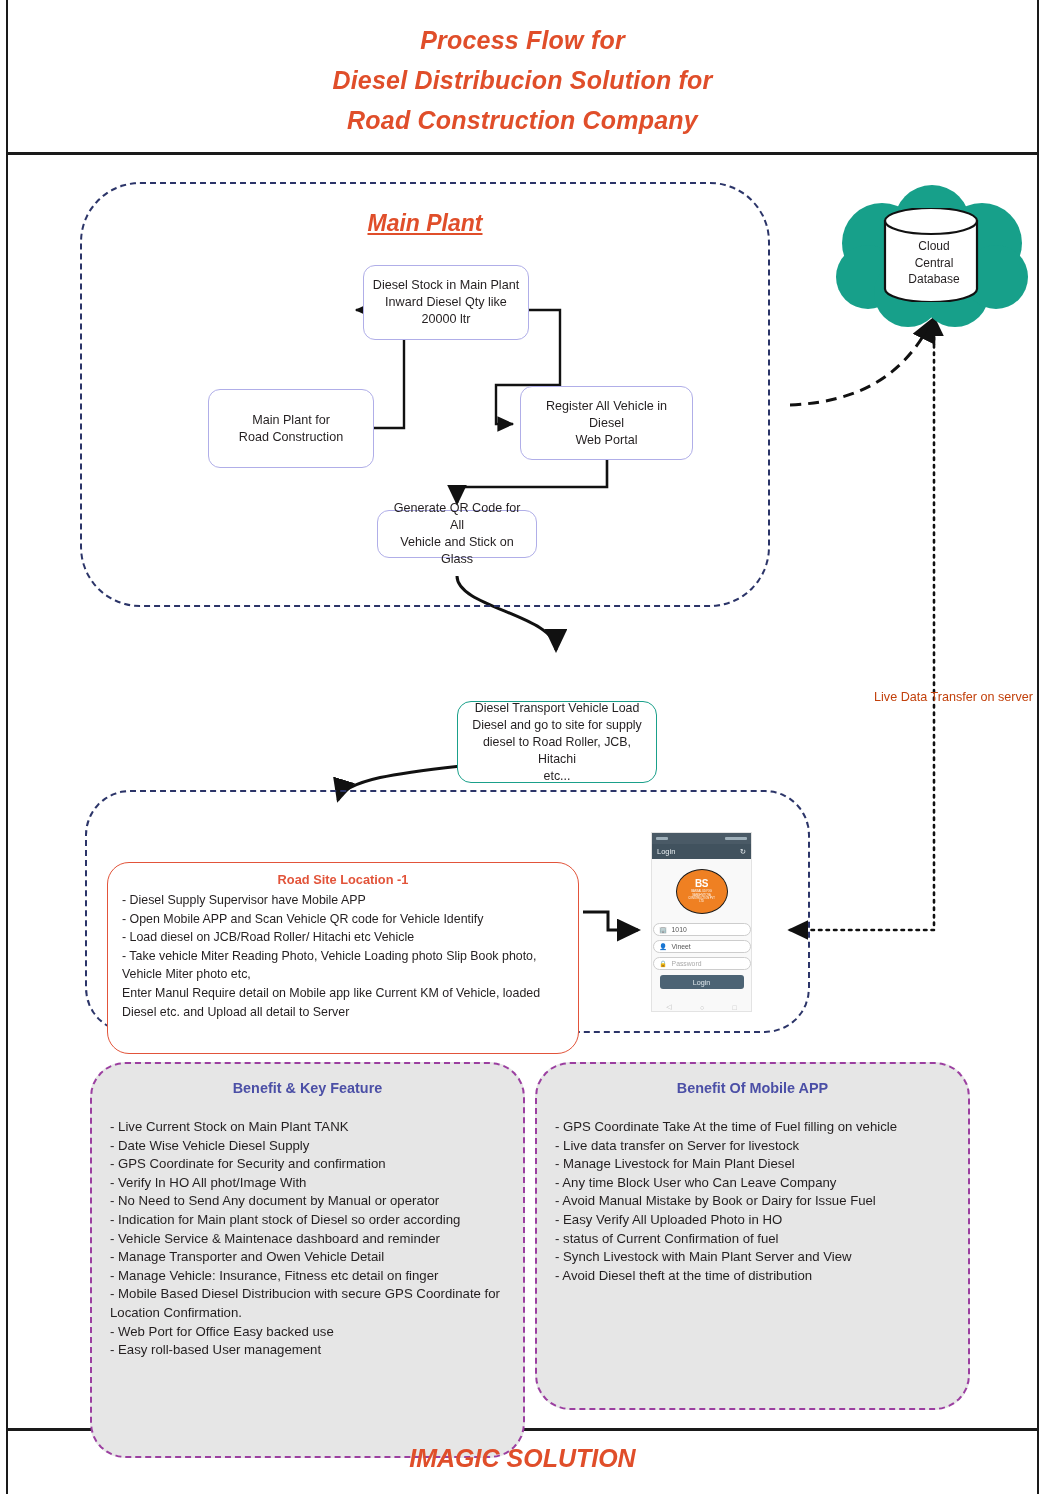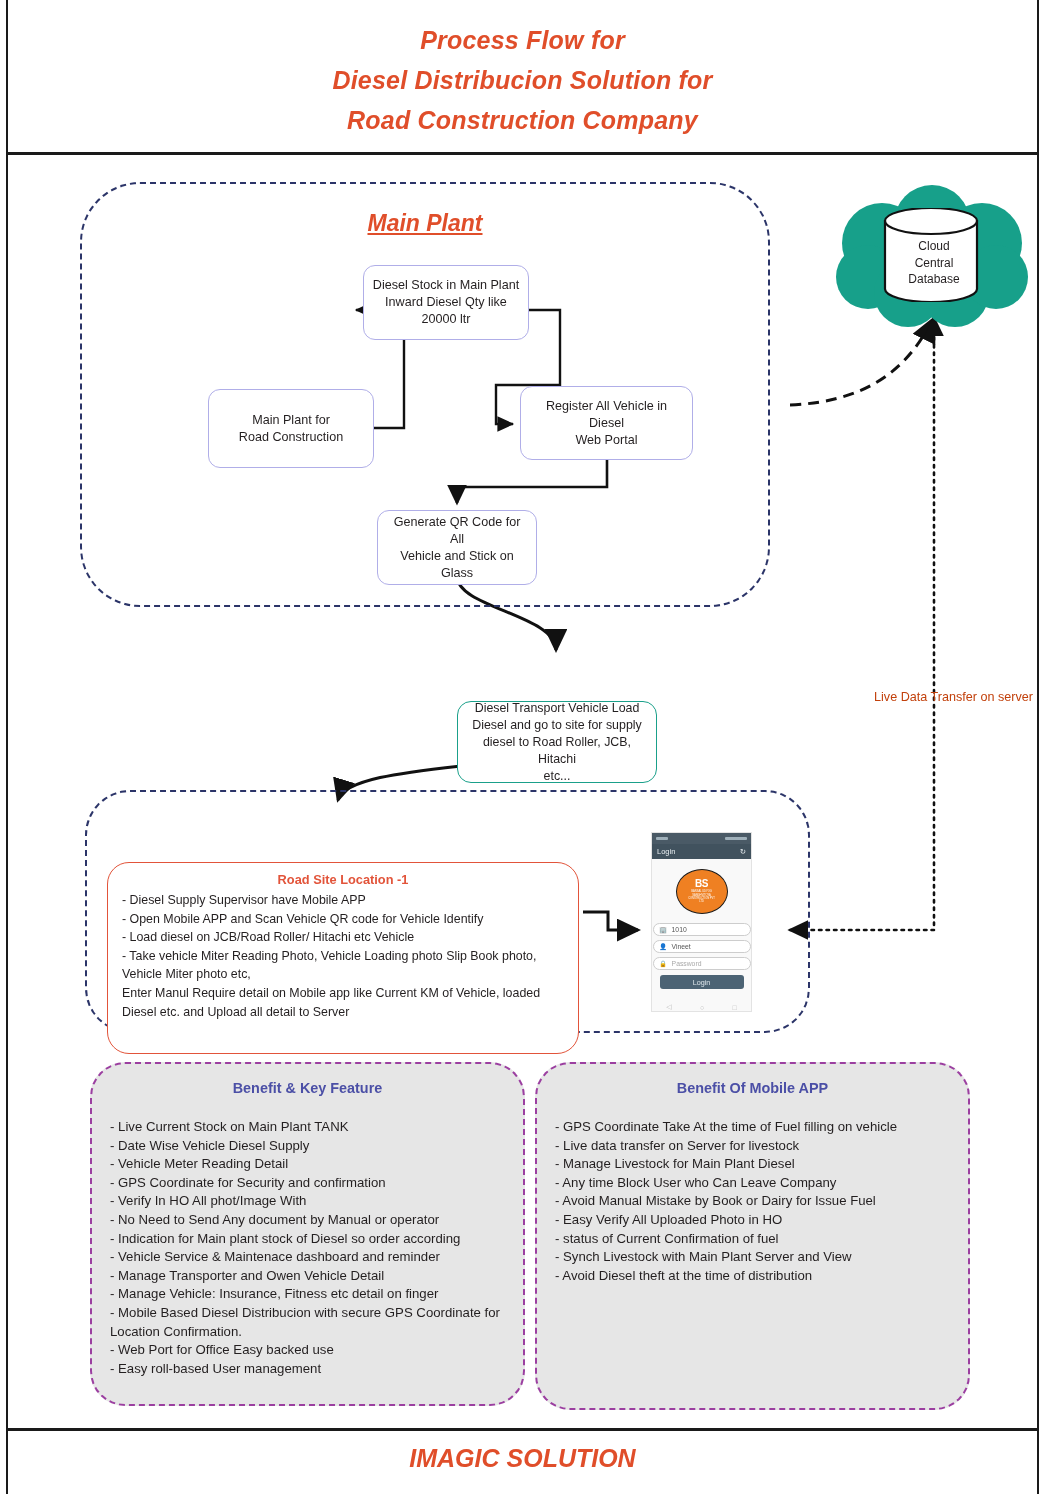--- a/index.html
+++ b/index.html
@@ -73,21 +73,21 @@
     font-size: 12.6px;
     line-height: 17px;
     text-align: center;
     display: flex; align-items: center; justify-content: center;
     padding: 0 8px;
     white-space: pre-line;
   }
   #box-diesel-stock   { left: 363px; top: 265px; width: 166px; height: 75px; }
   #box-main-plant     { left: 208px; top: 389px; width: 166px; height: 79px; }
   #box-register       { left: 520px; top: 386px; width: 173px; height: 74px; }
-  #box-qr             { left: 377px; top: 510px; width: 160px; height: 75px; }
+  #box-qr             { left: 377px; top: 510px; width: 160px; height: 48px; }
 
   
   #box-transport {
     position: absolute;
     left: 457px; top: 657px; width: 200px; height: 82px;
     border: 1.8px solid #1aa08a;
     border-radius: 14px;
     background: #ffffff;
     color: #231f20;
     font-size: 12.4px;
@@ -131,21 +131,21 @@
   }
 
   
   .benefit-panel {
     position: absolute;
     background: #e6e6e6;
     border: 2px dashed #9b3fa0;
     border-radius: 35px;
     padding: 16px 18px 14px 18px;
   }
-  #panel-benefit-key  { left: 90px;  top: 1062px; width: 435px; height: 344px; }
+  #panel-benefit-key  { left: 90px;  top: 1062px; width: 435px; height: 396px; }
   #panel-benefit-app  { left: 535px; top: 1062px; width: 435px; height: 348px; }
   .benefit-title {
     text-align: center; color: #4b4fa6; font-weight: bold; font-size: 14.4px;
     margin-bottom: 22px;
   }
   .benefit-list { color: #231f20; font-size: 13.2px; line-height: 18.6px; }
   .benefit-list div { white-space: pre-wrap; }
 
   
   #phone {
@@ -343,21 +343,20 @@
         <span>□</span>
       </div>
     </div>
   </div>
 
   <div class="benefit-panel" id="panel-benefit-key">
     <div class="benefit-title">Benefit &amp; Key Feature</div>
     <div class="benefit-list">
       <div>- Live Current Stock on Main Plant TANK</div>
       <div>- Date Wise Vehicle Diesel Supply</div>
-      <div>- Vehicle Meter Reading Detail</div>
       <div>- GPS Coordinate for Security and confirmation</div>
       <div>- Verify In HO All phot/Image With</div>
       <div>- No Need to Send Any document by Manual or operator</div>
       <div>- Indication for Main plant stock of Diesel so order according</div>
       <div>- Vehicle Service &amp; Maintenace dashboard and reminder</div>
       <div>- Manage Transporter and Owen Vehicle Detail</div>
       <div>- Manage Vehicle: Insurance, Fitness etc detail on finger</div>
       <div>- Mobile Based Diesel Distribucion with secure GPS Coordinate for Location Confirmation.</div>
       <div>- Web Port for Office Easy backed use</div>
       <div>- Easy roll-based User management</div>

